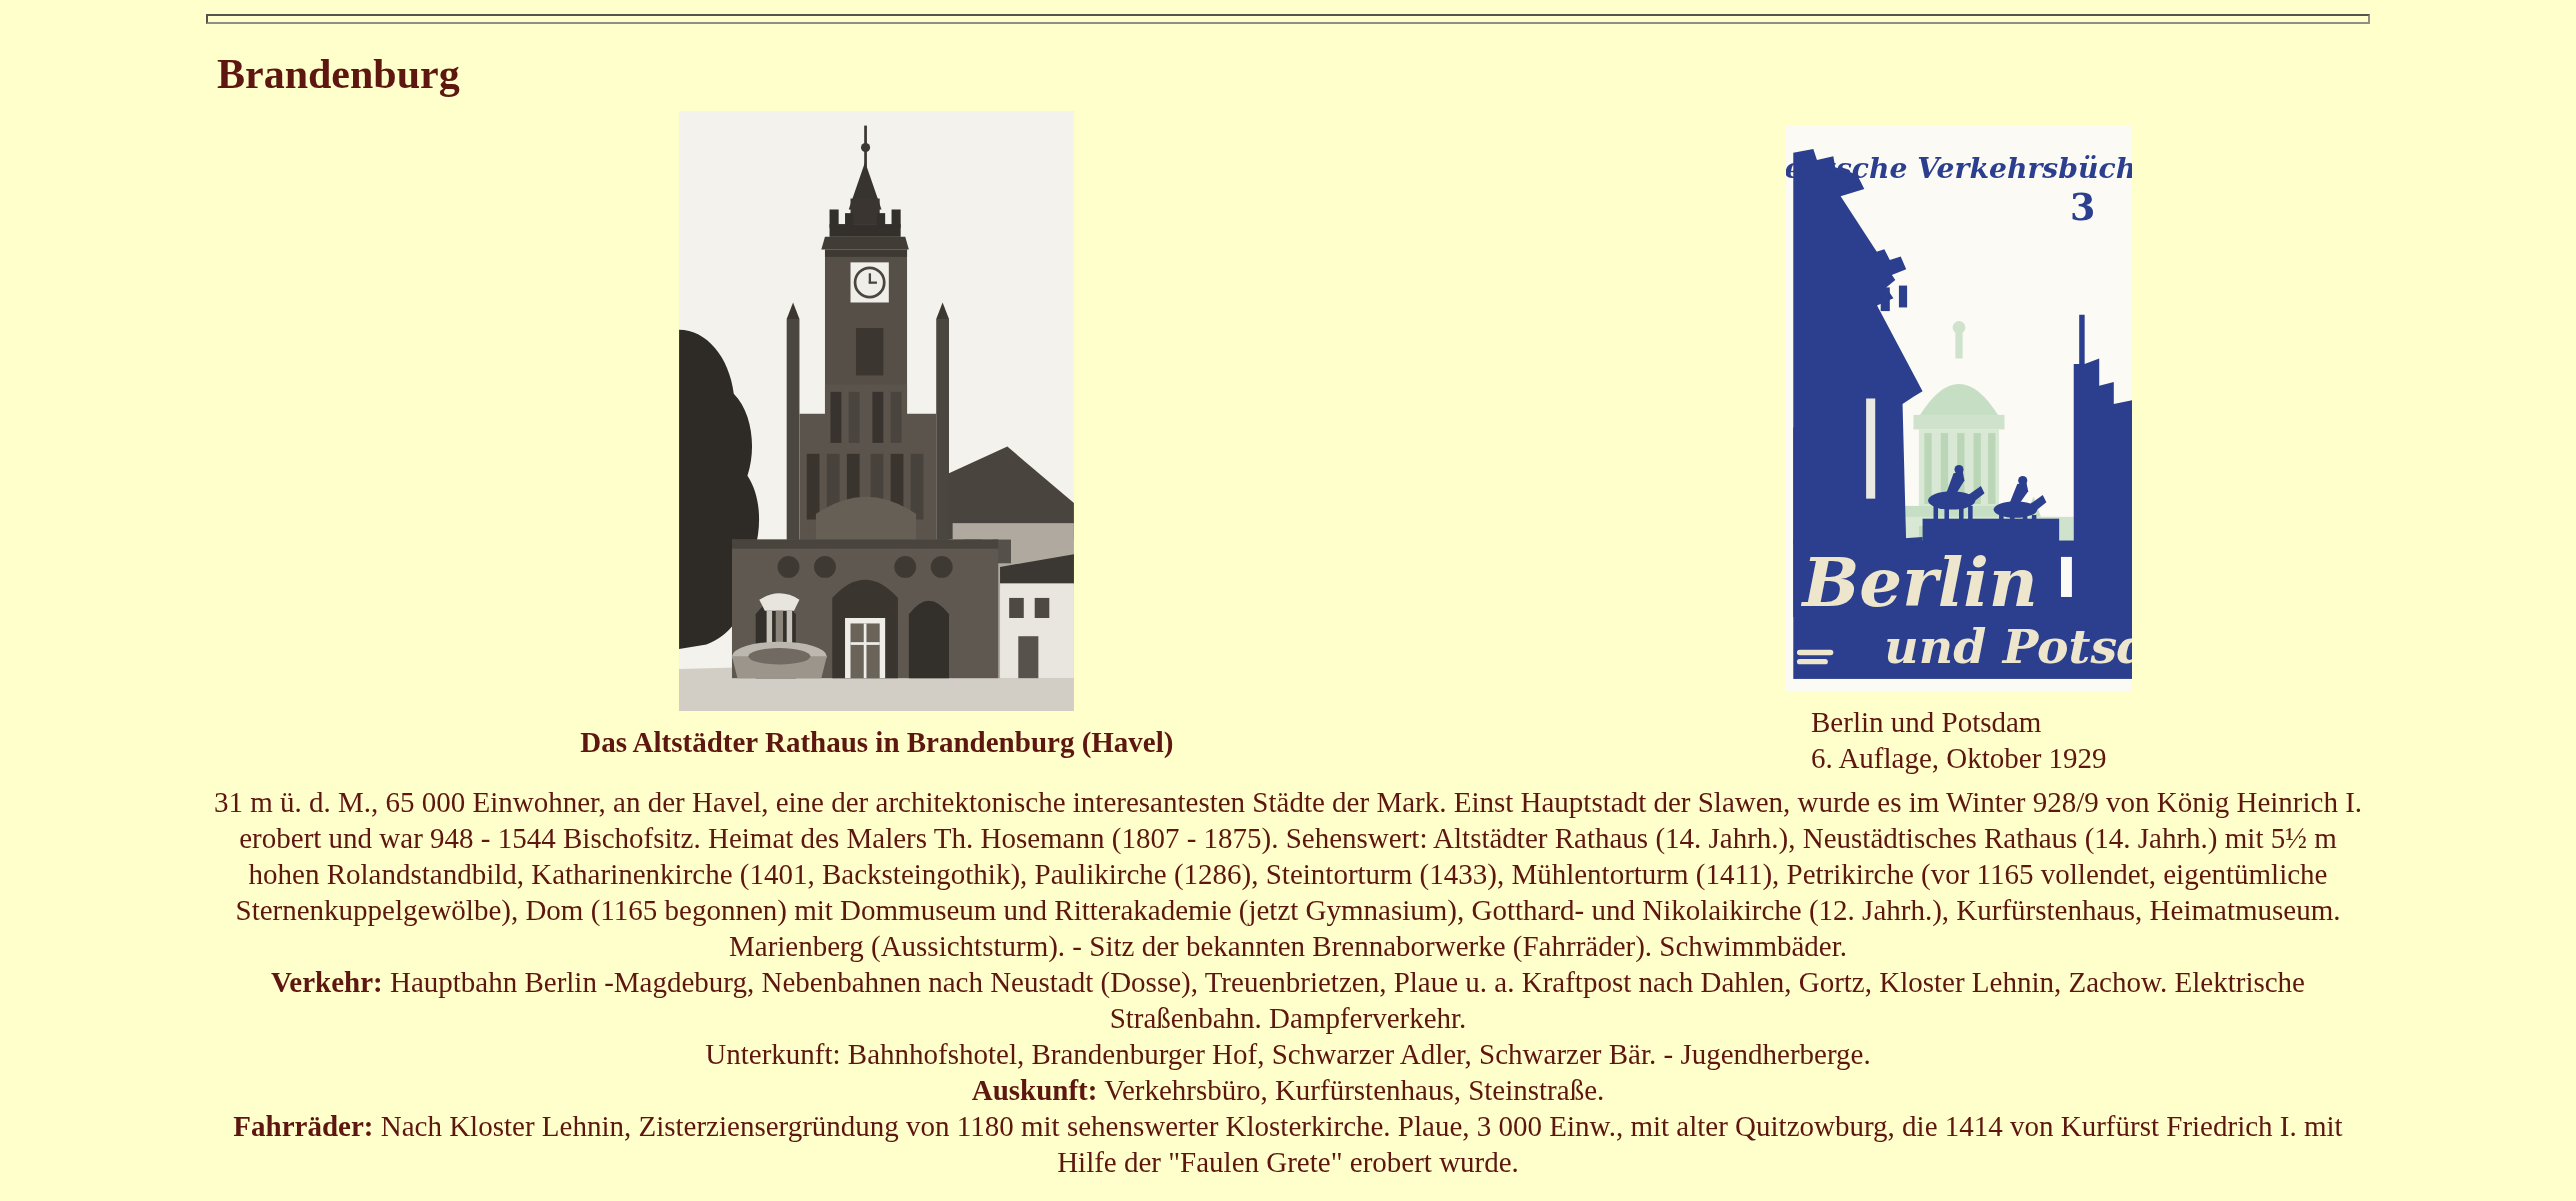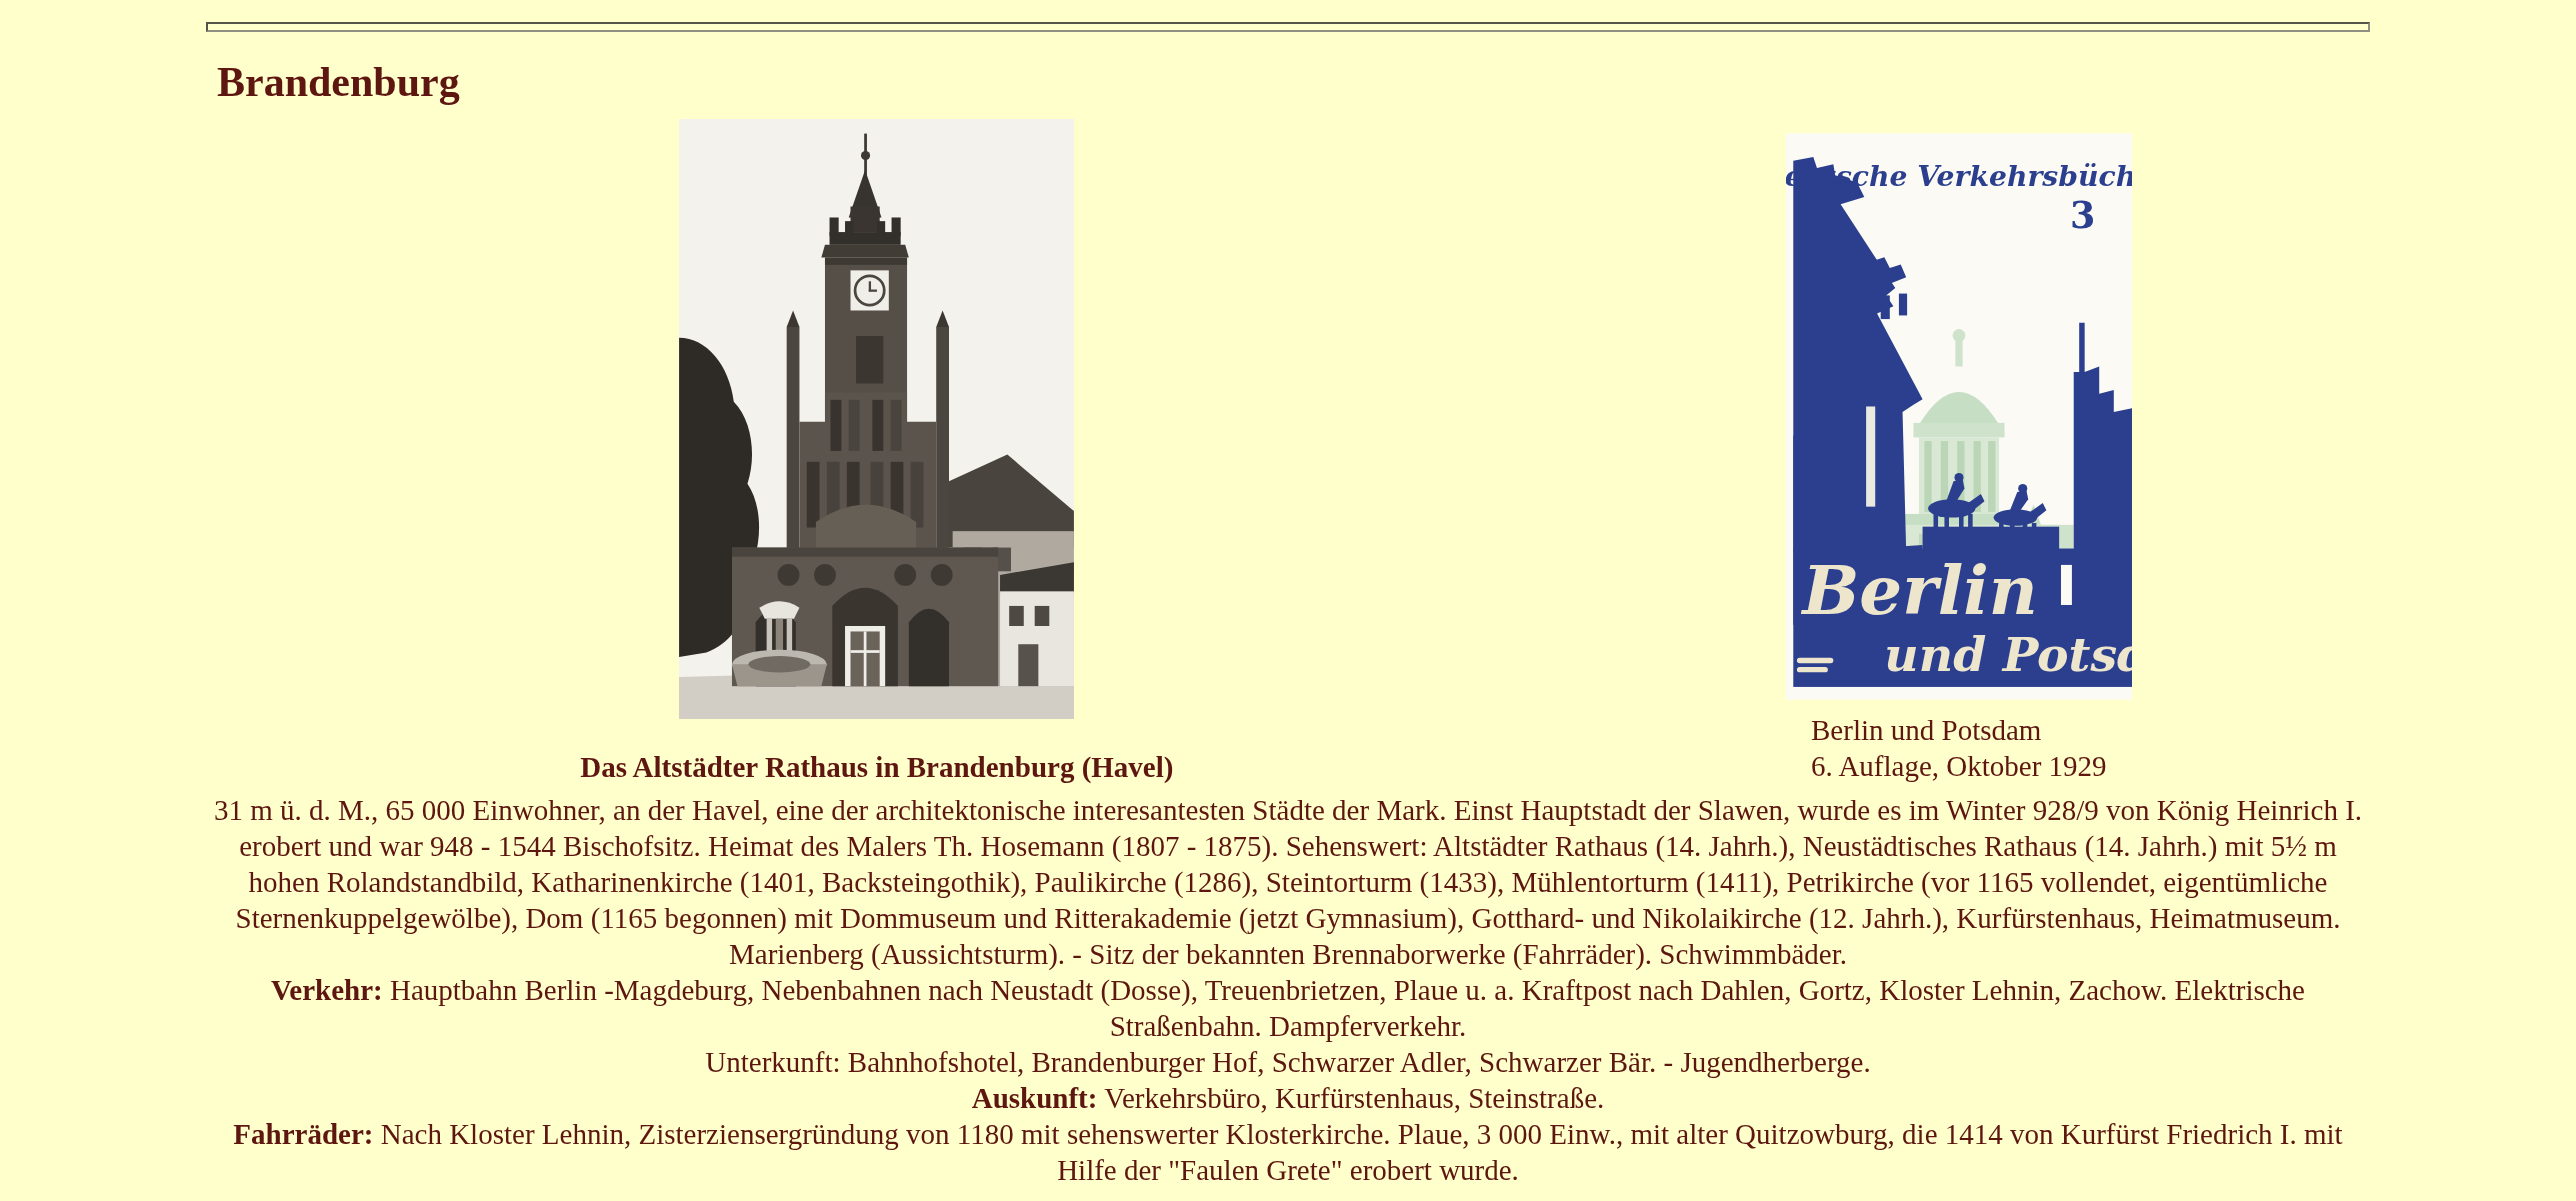--- a/index.html
+++ b/index.html
@@ -3,21 +3,21 @@
 <meta charset="utf-8">
 <style>
   html,body{margin:0;padding:0;}
   body{
     width:2576px;height:1201px;
     background:#FFFFCC;
     font-family:"Liberation Serif","DejaVu Serif",serif;
     color:#5E1610;
     overflow:hidden;
   }
-  .content{padding:8px 206px;}
+  .content{padding:0 206px;}
   .top-rule{
     margin-top:13.7px;
     height:6.4px;
     background:#FFFFCC;
     border:2.7px solid #54544A;
     border-bottom-color:#8F8F82;
     border-right-color:#8F8F82;
   }
   h1.page-title{
     margin:27px 0 0 11px;
@@ -30,21 +30,21 @@
     display:flex;
     align-items:flex-start;
     margin-top:12.8px;
   }
   .fig-col{display:flex;flex-direction:column;align-items:center;}
   .fig-col.left{width:62%;}
   .fig-col.right{width:38%;}
   .photo-frame{width:395px;height:600px;display:block;}
   .cover-frame{width:346px;height:567px;display:block;margin-top:13.7px;}
   .photo-caption{
-    margin-top:30px;
+    margin-top:13px;
     font-weight:bold;
     font-size:29px;
     line-height:36px;
     text-align:center;
   }
   .cover-caption{
     margin-top:12.8px;
     font-size:29px;
     line-height:36px;
   }

